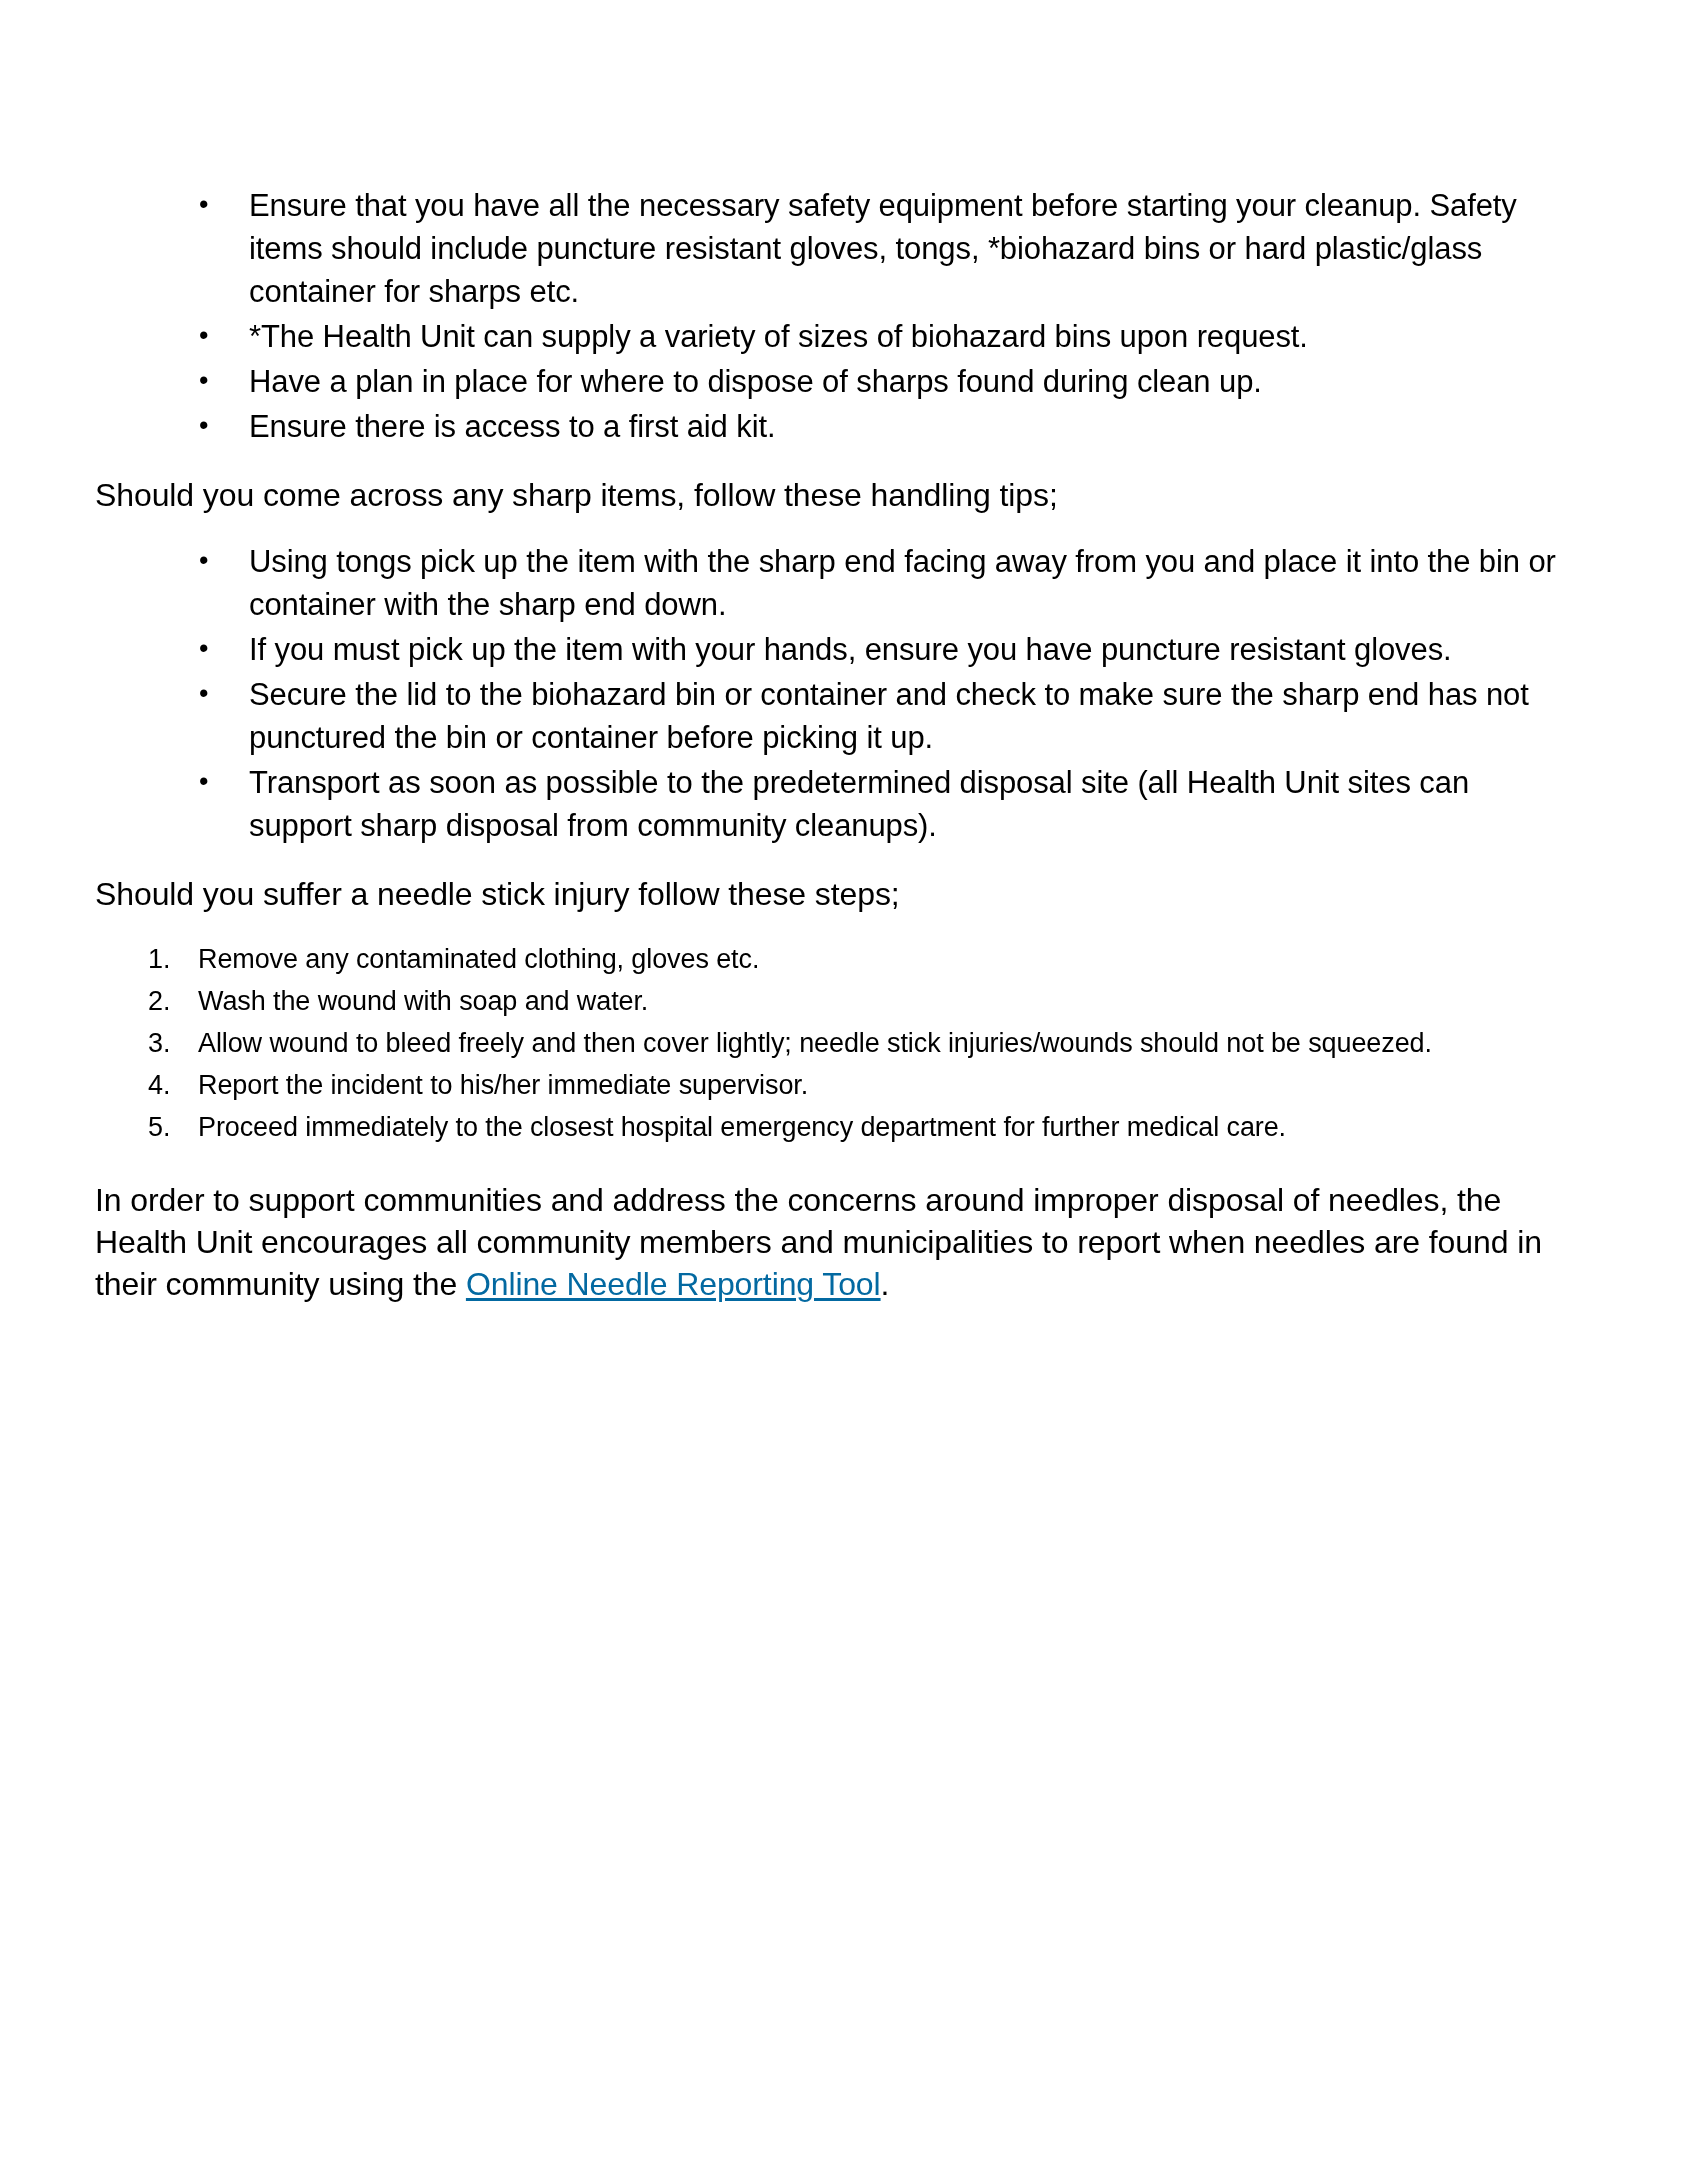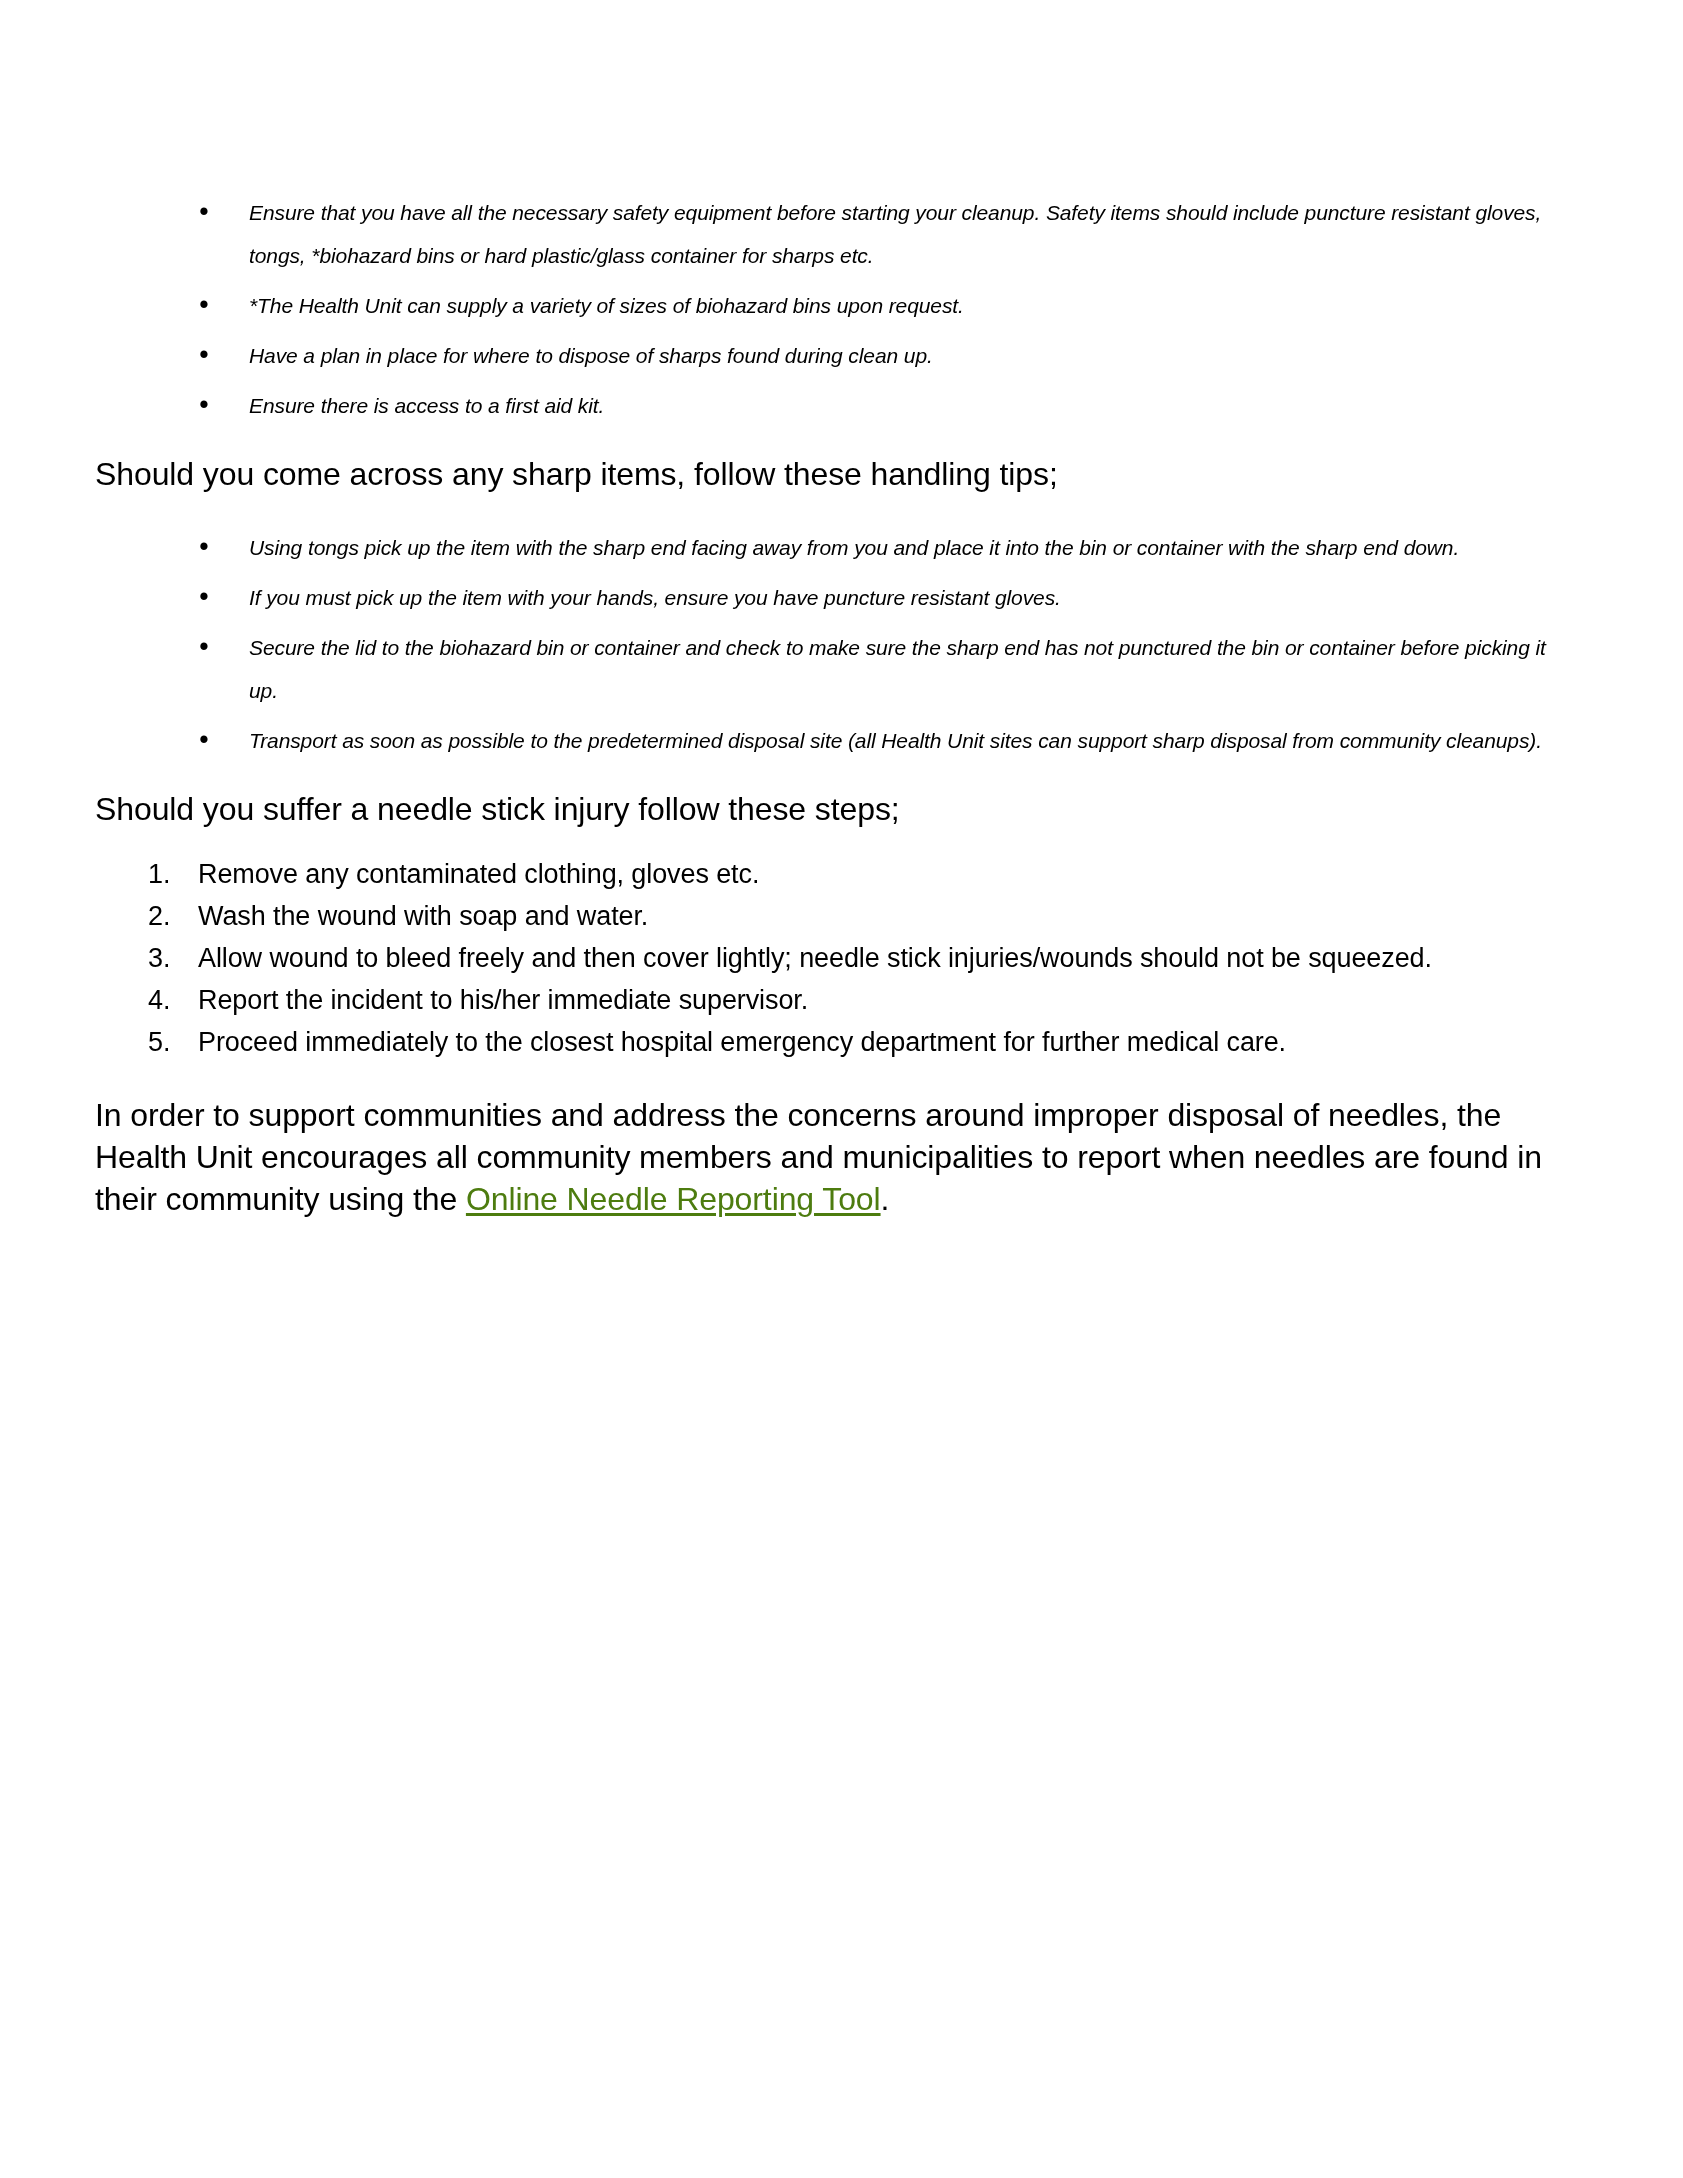--- a/index.html
+++ b/index.html
@@ -44,25 +44,24 @@
 
   
   ul.bullets {
     list-style: none;
     margin: 0;
     padding: 0;
   }
   ul.bullets > li {
     position: relative;
     padding-left: 154px;          
-    font-size: 21px;
+    font-size: 31px;
     line-height: 43px;
-    margin: 7px 0 2px 0;
+    margin: 0 0 2px 0;
     letter-spacing: -0.1px;
-    font-style: italic;
   }
   ul.bullets > li::before {
     content: "\2022";
     position: absolute;
     left: 104px;                  
     top: -1px;
     font-size: 27px;
     line-height: 43px;
   }
 
@@ -91,21 +90,21 @@
     line-height: 41px;
   }
 
   
   .list-block { margin: 0; }
   .gap-md { height: 24px; }
   .gap-lg { height: 30px; }
 
   
   a.doclink {
-    color: #4d7c0f;
+    color: #0369a1;
     text-decoration: underline;
     text-underline-offset: 3px;
   }
 </style>
 </head>
 <body>
 
 <div class="page">
   <div class="doc-body">
 

